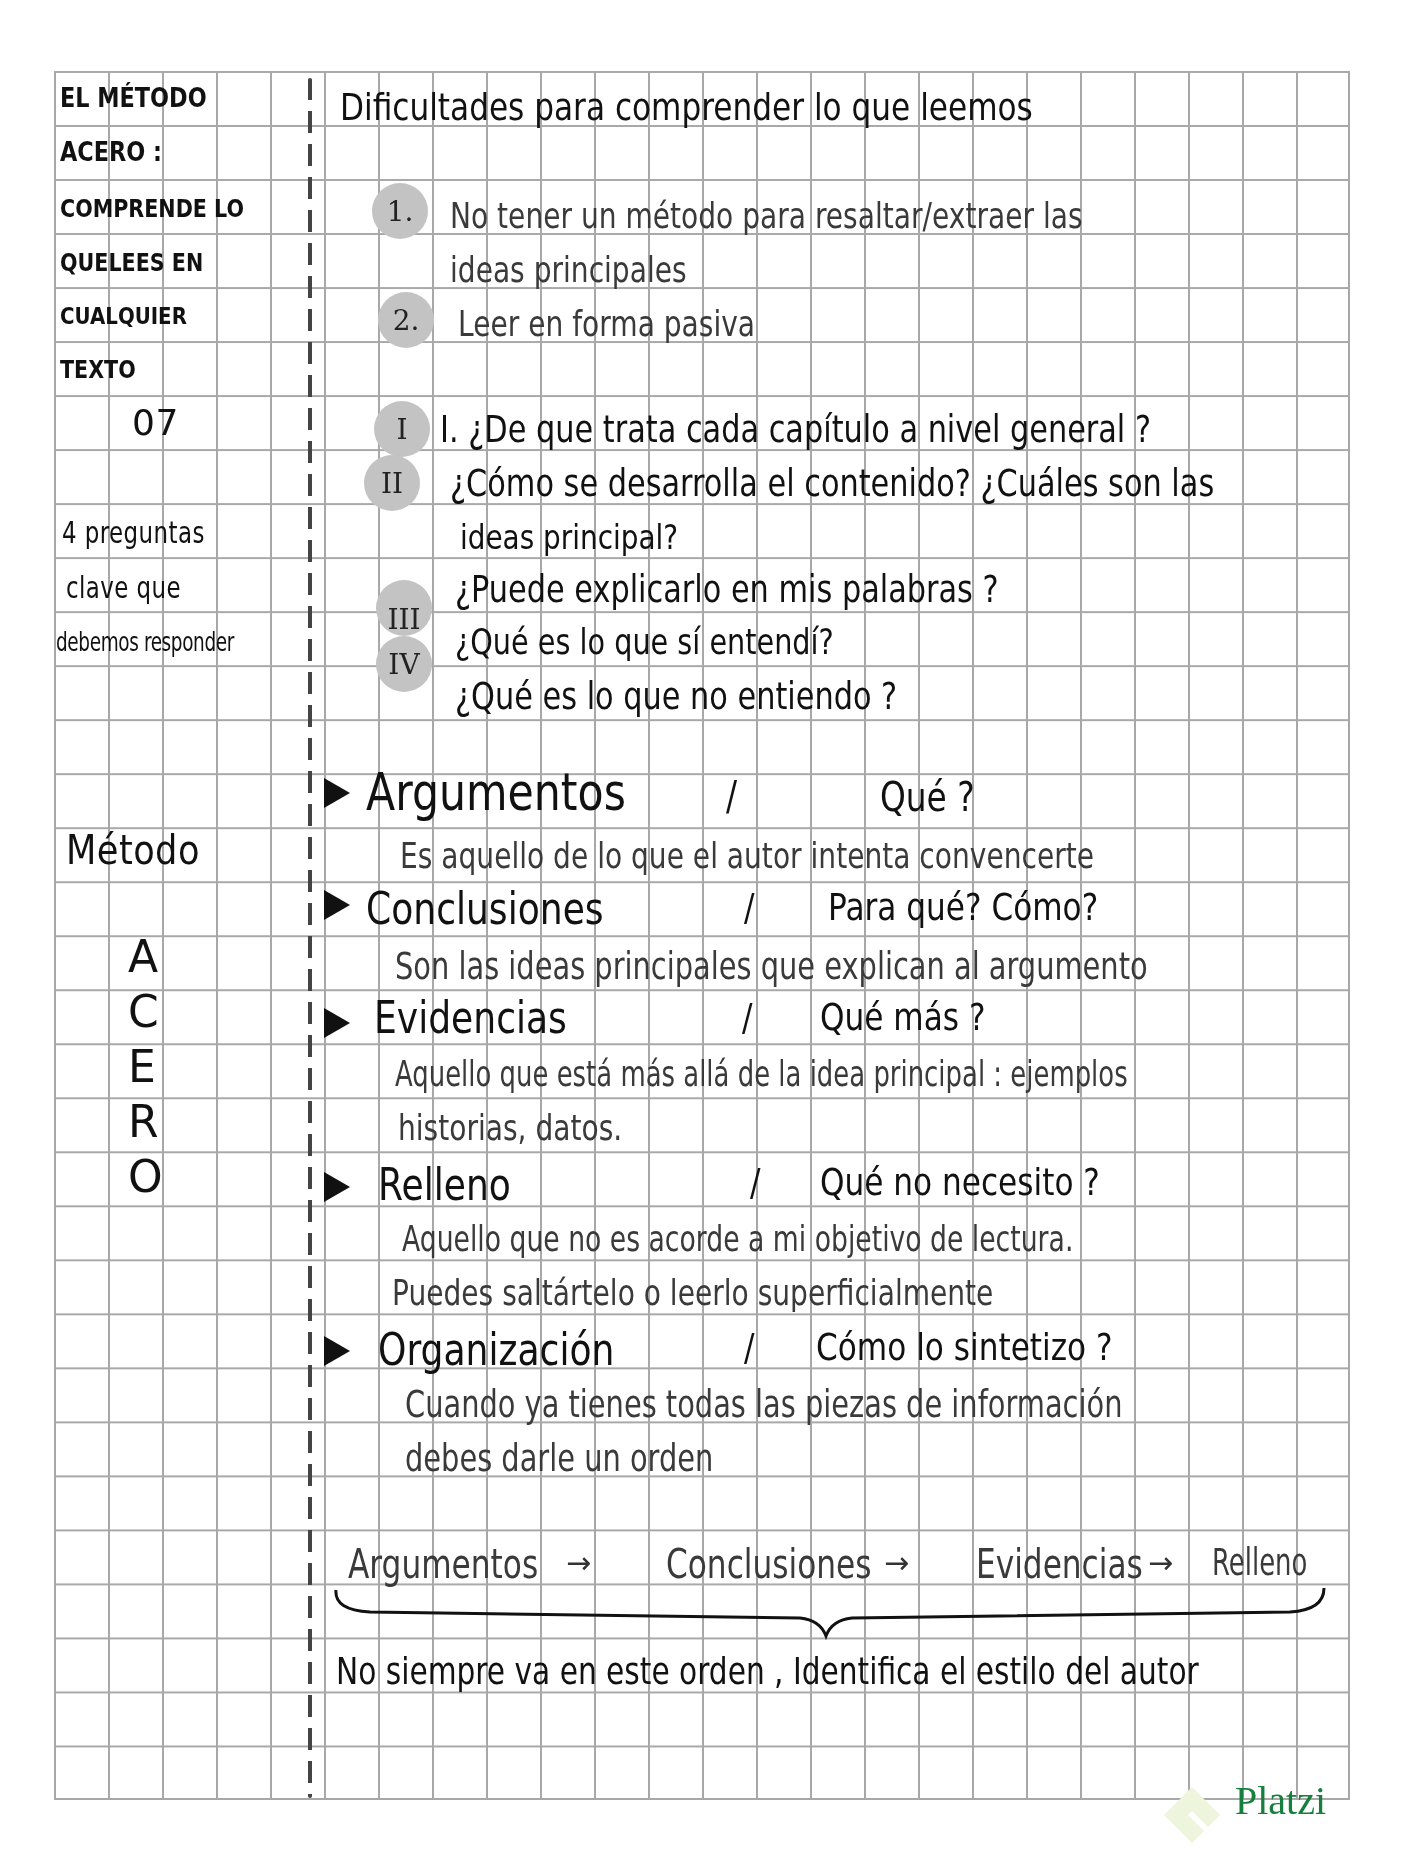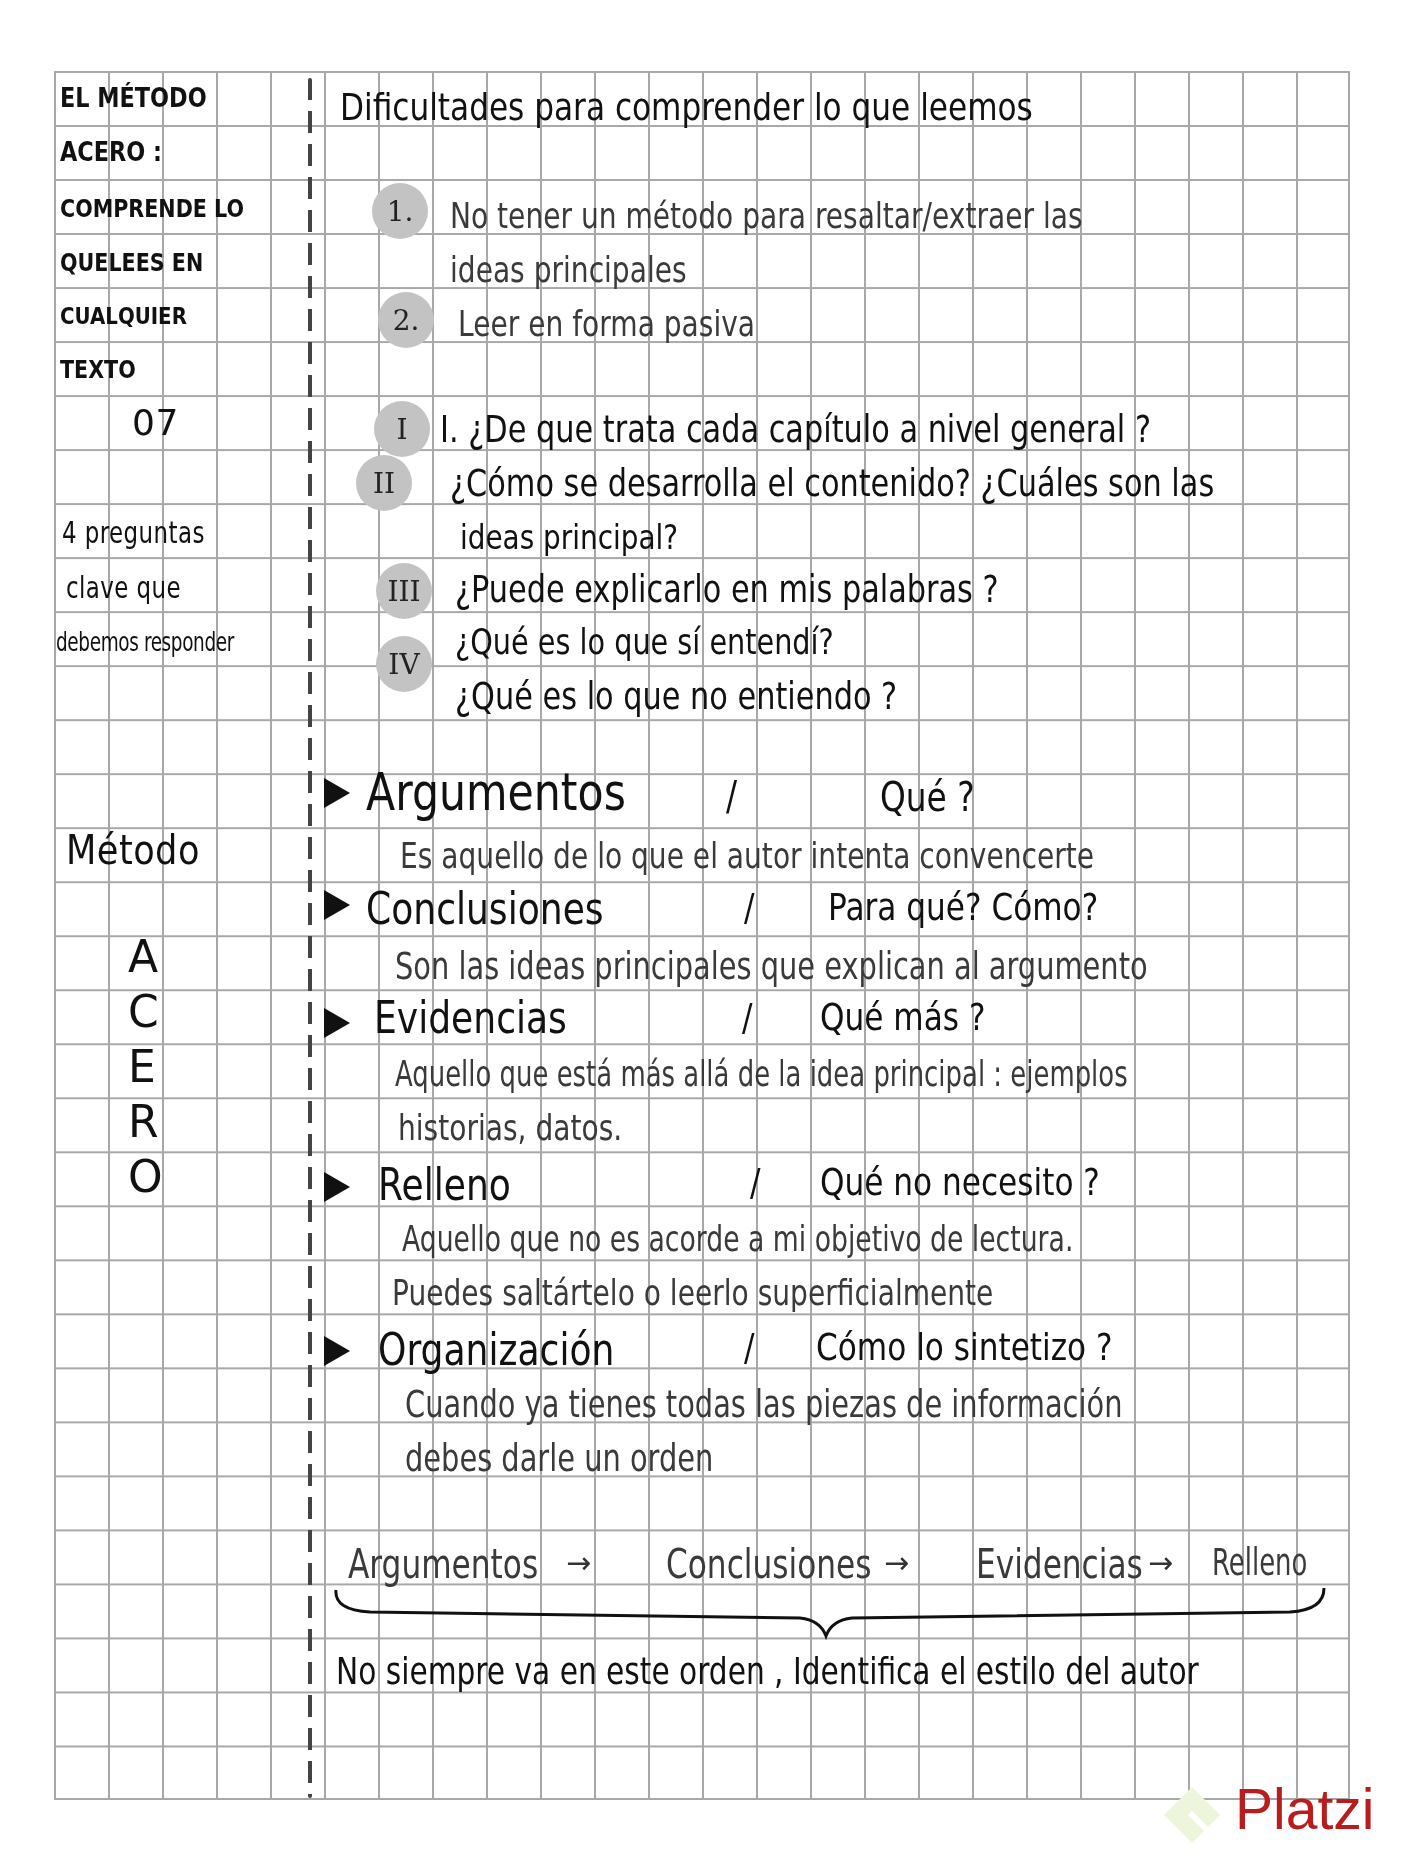--- a/index.html
+++ b/index.html
@@ -40,21 +40,21 @@
   }
   .tri {
     position: absolute; width: 0; height: 0;
     border-top: 15px solid transparent; border-bottom: 15px solid transparent;
     border-left: 26px solid #111;
   }
   .acero { color: #111; font-size: 44px; font-family: "DejaVu Sans", sans-serif; }
   .arrow { color: #333; font-size: 30px; }
   .brace { position: absolute; left: 330px; top: 1582px; width: 1000px; height: 60px; }
   .watermark { position: absolute; left: 1152px; top: 1775px; width: 252px; height: 80px; }
-  .wm-text { position: absolute; left: 1235px; top: 1781px; font-size: 57px; color: #b91c1c; font-family: Liberation Sans, sans-serif; }
+  .wm-text { position: absolute; left: 1235px; top: 1781px; font-size: 40px; color: #15803d; font-family: Liberation Serif, serif; }
 </style>
 </head>
 <body>
 
 <div class="page">
   <div class="grid"></div>
   <div class="dashed"></div>
 
   <div>
     <div class="t side-caps" style="left:60px;top:85px;">EL MÉTODO</div>
@@ -92,27 +92,27 @@
       </div>
     <div class="t sub" style="left:458px;top:306px;font-size:36px;">Leer en forma pasiva</div>
   </div>
 
   <div>
     <div class="badge" style="left:374px;top:401px;">
         <span>I</span>
       </div>
     <div class="t main" style="left:440px;top:411px;font-size:37px;">I. ¿De que trata cada capítulo a nivel general ?</div>
 
-    <div class="badge" style="left:356px;top:455px;text-align:center;">
+    <div class="badge" style="left:364px;top:455px;text-align:center;">
         <span>II</span>
       </div>
     <div class="t main" style="left:450px;top:465px;font-size:37px;">¿Cómo se desarrolla el contenido? ¿Cuáles son las</div>
     <div class="t main" style="left:460px;top:520px;font-size:34px;">ideas principal?</div>
 
-    <div class="badge" style="left:376px;top:563px;">
+    <div class="badge" style="left:376px;top:580px;align-items:flex-end;">
         <span>III</span>
       </div>
     <div class="t main" style="left:455px;top:571px;font-size:37px;">¿Puede explicarlo en mis palabras ?</div>
     <div class="t main" style="left:455px;top:625px;font-size:35px;">¿Qué es lo que sí entendí?</div>
 
     <div class="badge" style="left:376px;top:636px;">
         <span>IV</span>
       </div>
     <div class="t main" style="left:455px;top:678px;font-size:37px;">¿Qué es lo que no entiendo ?</div>
   </div>

